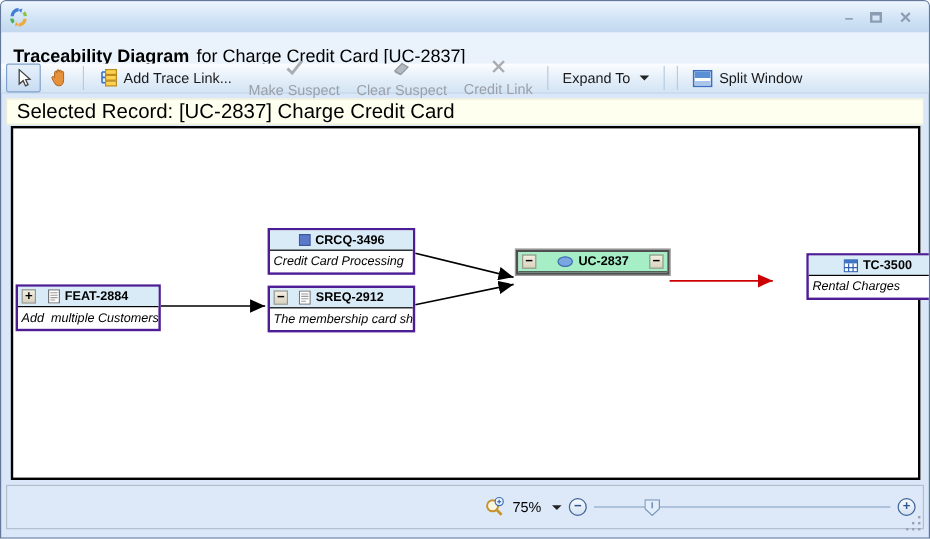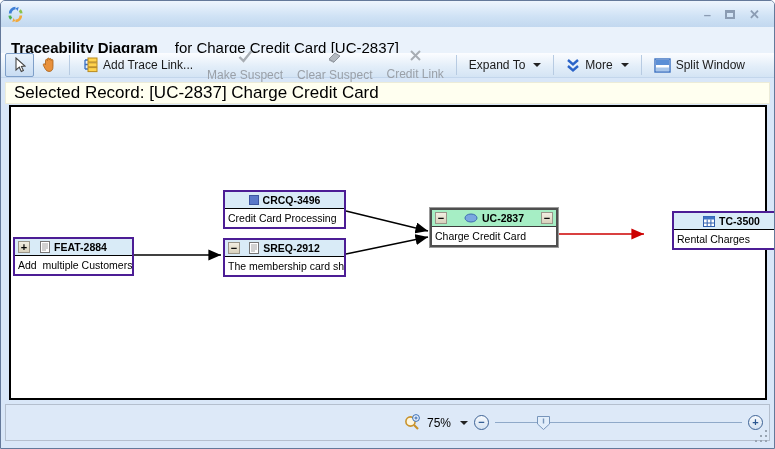--- a/index.html
+++ b/index.html
@@ -25,21 +25,21 @@
   .win-btn { color:#8b9cb3; font-size:13px; font-weight:bold; line-height:1; cursor:default; }
   .win-btn.max { width:10px; height:9px; border:2px solid #8b9cb3; border-top-width:3px; }
 
   
   .headerbar {
     position:absolute; left:0; top:26px; right:0; height:40px;
     background:#eaf2fb;
     display:flex; align-items:center; padding:0 10px;
   }
   .title-bold { font-size:15px; font-weight:bold; color:#000; }
-  .title-rest { font-size:15px; color:#000; margin-left:17px; }
+  .title-rest { font-size:15px; color:#000; margin-left:6px; }
 
   
   .toolbar {
     position:absolute; left:0; top:52px; right:0; height:15px;
     background:linear-gradient(#fcfdff,#e3eef9 55%,#d4e4f4);
     border-bottom:1px solid #c3d6ec;
     display:flex; align-items:center; padding:12px 4px;
     font-size:12px; color:#1a1a1a; white-space:nowrap;
   }
   .tool-btn { display:flex; align-items:center; gap:5px; padding:3px 6px; border:1px solid transparent; border-radius:2px; }
@@ -67,21 +67,21 @@
     position:absolute; background:#fff; border:2px solid #4c1d95;
     font-size:10.5px;
   }
   .node.selected { border:2px solid #4f4f4f; box-shadow:0 0 0 1px #9b9b9b; }
   .node-header {
     position:relative; height:17px; background:#d9ebf7; border-bottom:1px solid #000;
     display:flex; align-items:center; justify-content:center; gap:4px;
     font-weight:bold;
   }
   .node.selected .node-header { background:#a6eec5; border-bottom:1px solid #3c3c3c; }
-  .node-body { height:18px; display:flex; align-items:center; padding:0 3px; white-space:pre; overflow:hidden; }
+  .node-body { height:18px; display:flex; align-items:center; padding:0 3px; white-space:pre; overflow:hidden;font-style:italic; }
   .expander {
     position:absolute; top:2px; width:12px; height:12px;
     background:linear-gradient(#f2eee2,#d9d2bd);
     border:1px solid #9a968a; font-size:11px; font-weight:bold; line-height:10px;
     text-align:center; color:#000;
   }
   .expander.left { left:3px; }
   .expander.right { right:3px; }
   .node-icon { display:inline-block; }
 
@@ -167,28 +167,20 @@
         <path d="M2 2 L11 11 M11 2 L2 11" stroke="#a8adb3" stroke-width="2"></path>
       </svg>
       <span>Credit Link</span>
     </div>
     <div class="tb-sep"></div>
     <div class="tool-btn">
       <span>Expand To</span>
       <span class="caret-down"></span>
     </div>
     <div class="tb-sep"></div>
-    <div class="tool-btn">
-      <svg width="14" height="15" viewBox="0 0 14 15">
-        <path d="M2 2 L7 6.5 L12 2" fill="none" stroke="#2a63c8" stroke-width="2.4"></path>
-        <path d="M2 8 L7 12.5 L12 8" fill="none" stroke="#2a63c8" stroke-width="2.4"></path>
-      </svg>
-      <span>More</span>
-      <span class="caret-down"></span>
-    </div>
     <div class="tb-sep"></div>
     <div class="tool-btn">
       <svg width="17" height="15" viewBox="0 0 17 15">
         <rect x="1" y="1" width="15" height="13" fill="#fff" stroke="#3a6fc0" stroke-width="1.4"></rect>
         <rect x="2" y="2" width="13" height="5" fill="#5b8fd6"></rect>
         <rect x="2" y="9.5" width="13" height="3.5" fill="#a8c6ea"></rect>
       </svg>
       <span>Split Window</span>
     </div>
 
@@ -250,21 +242,20 @@
 
     <div class="node selected" style="left:419px; top:101px; width:128px;">
       <div class="node-header">
         <span class="expander left">−</span>
         <svg class="node-icon" width="14" height="10" viewBox="0 0 14 10">
           <ellipse cx="7" cy="5" rx="6" ry="4" fill="#7aa7e0" stroke="#3d6cb0"></ellipse>
         </svg>
         <span>UC-2837</span>
         <span class="expander right">−</span>
       </div>
-      <div class="node-body">Charge Credit Card</div>
     </div>
 
     <div class="node" style="left:661px; top:104px; width:119px;">
       <div class="node-header">
         <svg class="node-icon" width="12" height="11" viewBox="0 0 12 11">
           <rect x="0.5" y="0.5" width="11" height="10" fill="#fff" stroke="#2f5fae"></rect>
           <rect x="0.5" y="0.5" width="11" height="3" fill="#3f74c4"></rect>
           <path d="M4.2 3.5 V10.5 M7.9 3.5 V10.5 M0.5 7 H11.5" stroke="#2f5fae" stroke-width="1"></path>
         </svg>
         <span>TC-3500</span>

